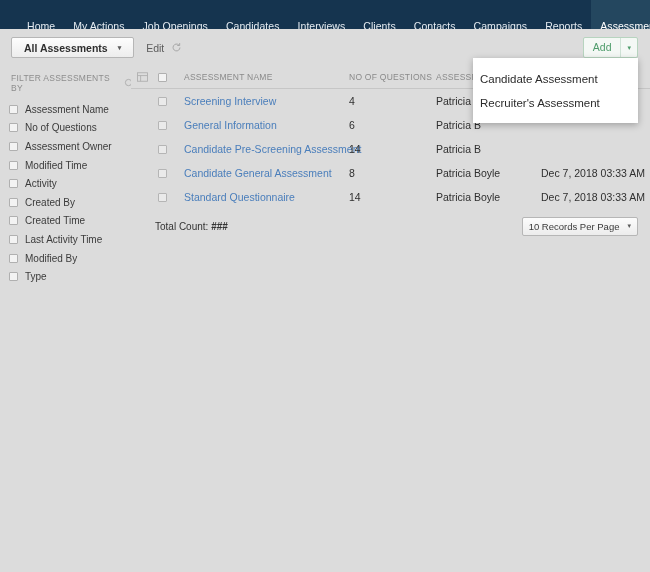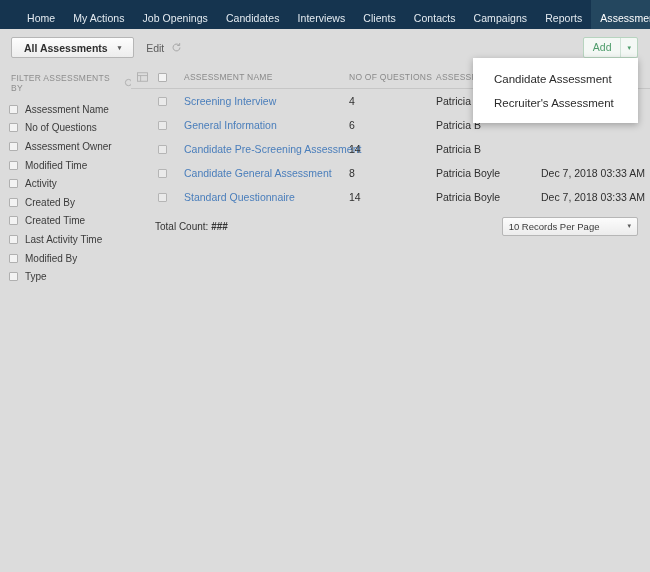--- a/index.html
+++ b/index.html
@@ -43,21 +43,21 @@
   .hamburger span {
     display: block;
     height: 1.5px;
     width: 100%;
     background: #c8d4de;
   }
 
   .navitem {
     color: #e4ebf1;
     font-size: 10.5px;
-    padding: 4px 9px;
+    padding: 12px 9px;
     height: 29px;
     line-height: 29px;
     white-space: nowrap;
     cursor: pointer;
     letter-spacing: .05px;
   }
   .navitem.active {
     background: #24475f;
     color: #ffffff;
   }
@@ -286,21 +286,20 @@
     min-width: 93px;
     background: linear-gradient(#fcfcfc, #ececec);
     border: 1px solid #b6b6b6;
     border-radius: 2px;
     display: flex;
     align-items: center;
     padding: 0 6px;
     font-size: 9.5px;
     color: #3a3a3a;
     cursor: pointer;
-    gap: 20px;
   }
   .perpage .caret {
     margin-left: auto;
     padding-left: 8px;
     font-size: 7px;
     color: #5a5a5a;
   }
 
   
   .addmenu {
@@ -309,21 +308,21 @@
     top: 58px;
     width: 165px;
     background: #ffffff;
     box-shadow: 0 2px 7px rgba(0,0,0,.28);
     padding: 9px 0 8px 0;
     z-index: 50;
   }
   .addmenu-item {
     height: 24px;
     line-height: 24px;
-    padding-left: 21px;
+    padding-left: 7px;
     font-size: 11.5px;
     color: #2b2b2b;
     white-space: nowrap;
     cursor: pointer;
   }
 </style>
 </head>
 <body>
 
 <div class="topnav">

